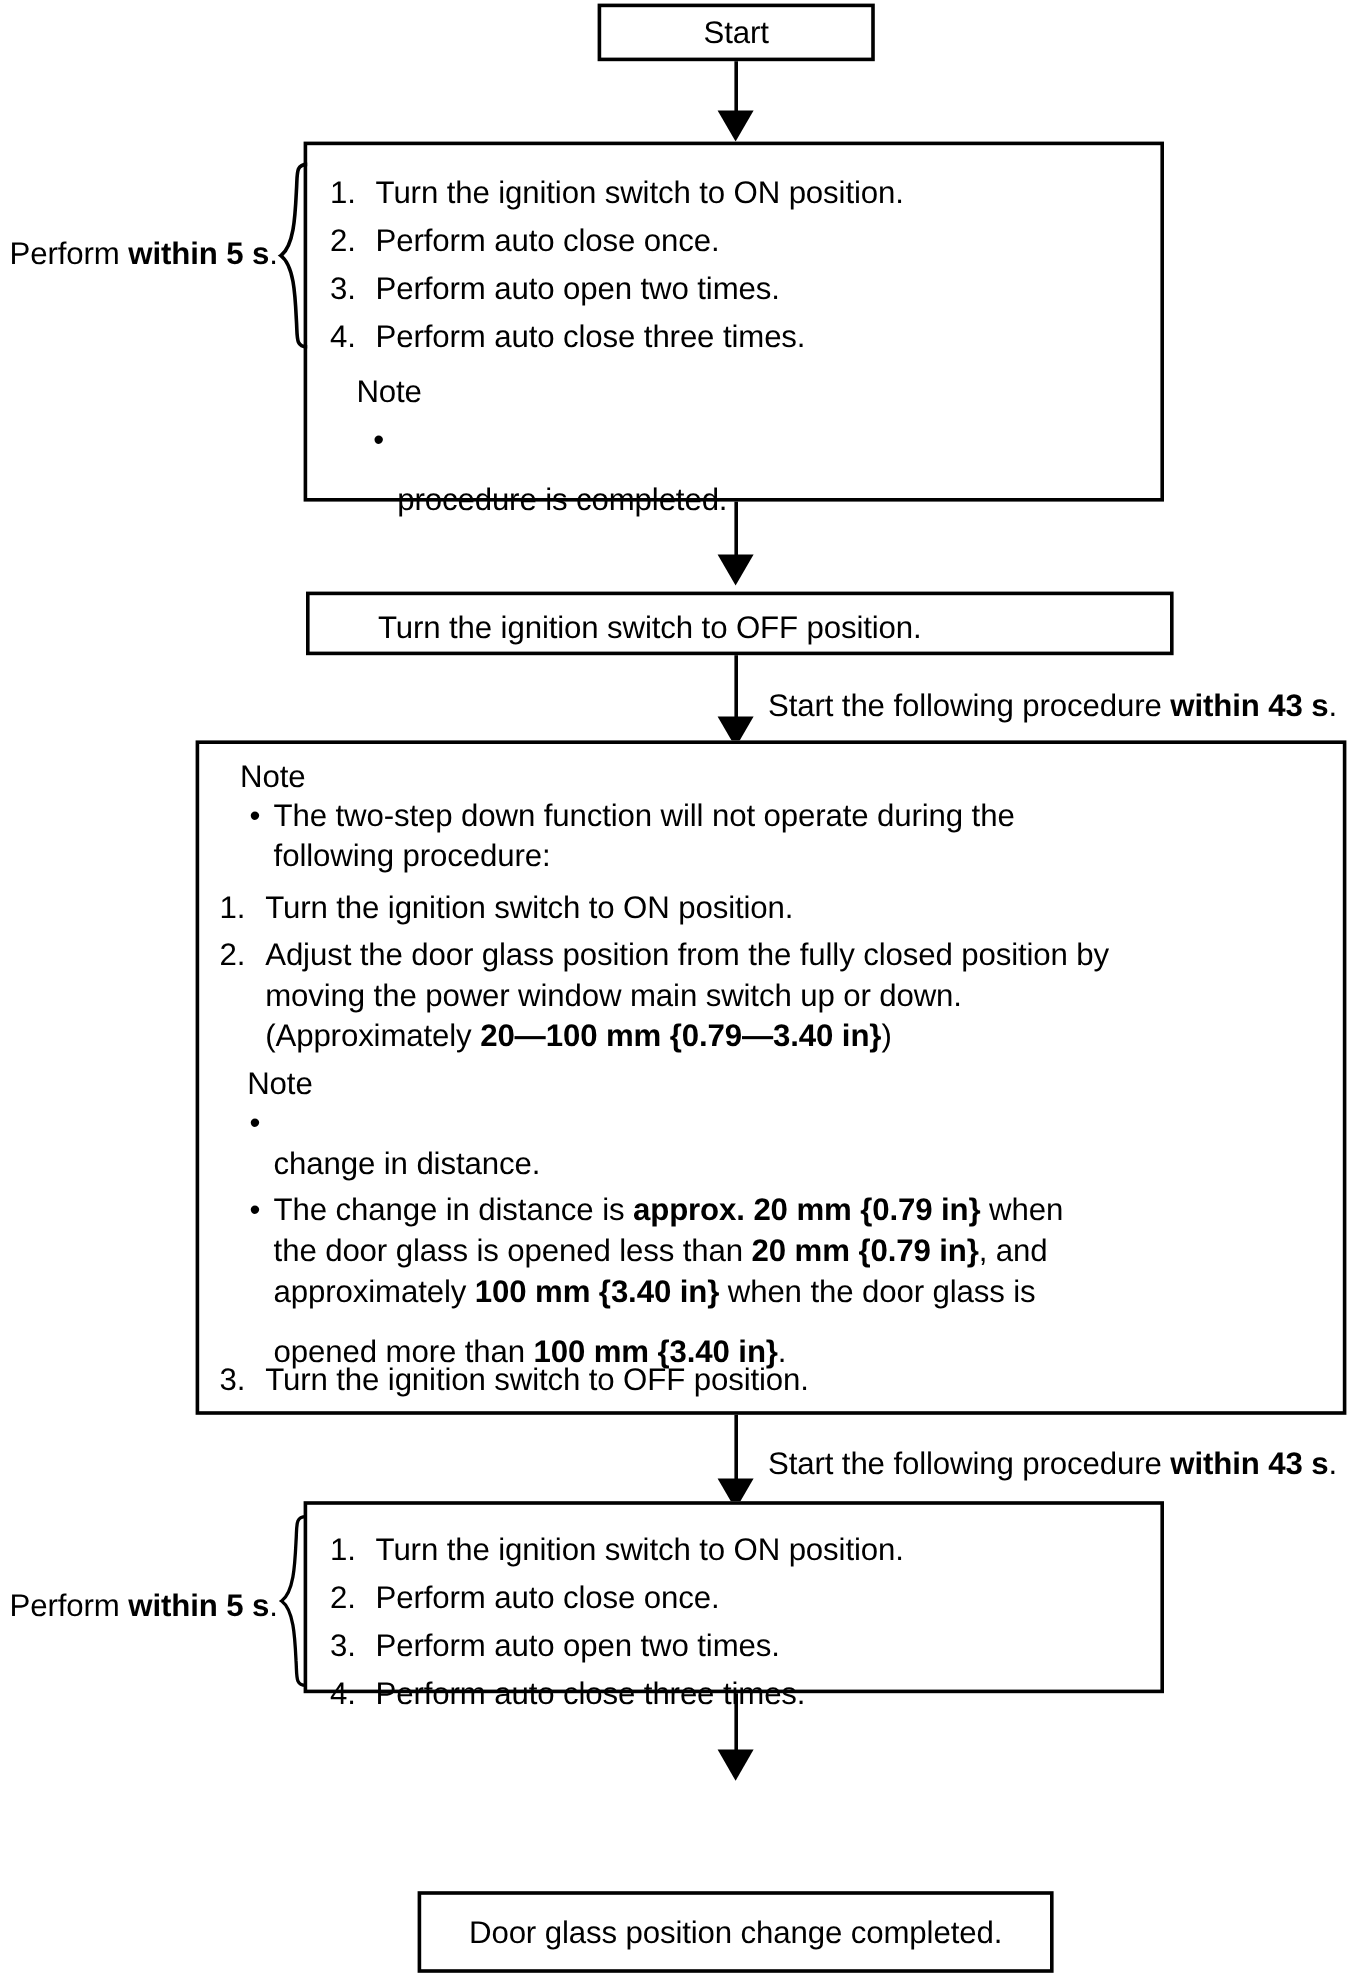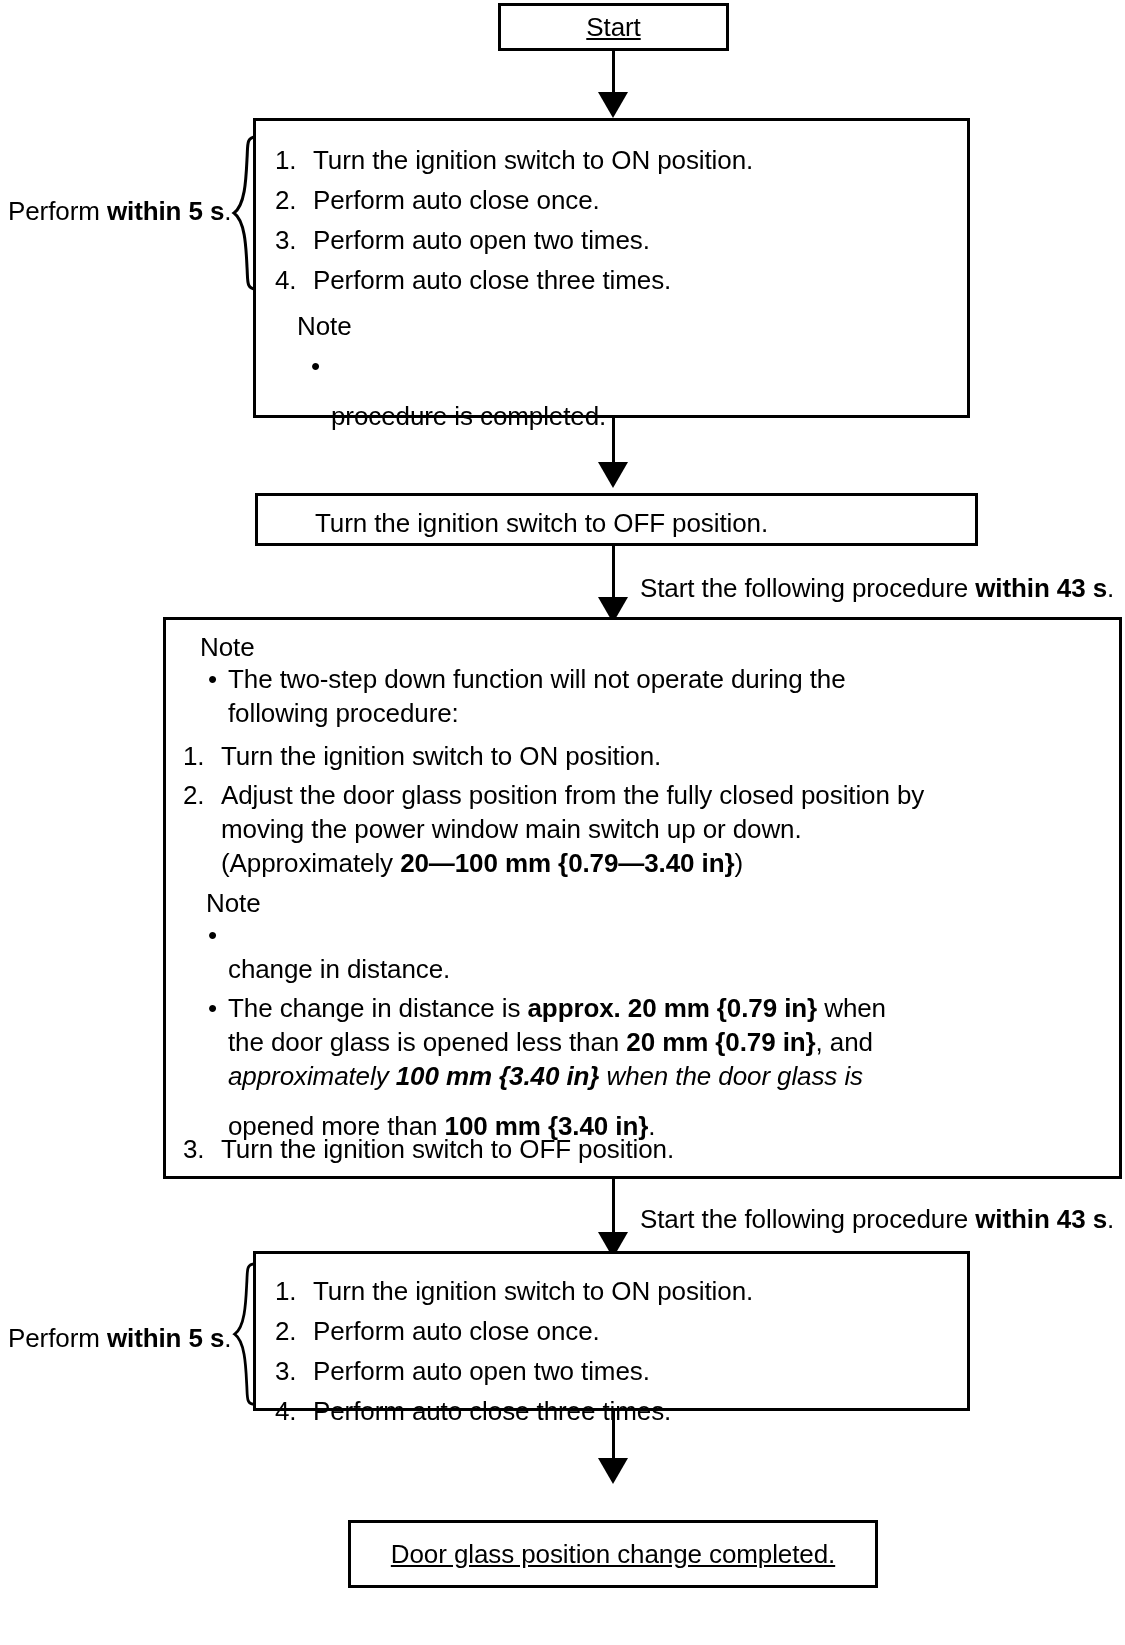--- a/index.html
+++ b/index.html
@@ -21,21 +21,20 @@
   .box {
     position: absolute;
     box-sizing: border-box;
     border: 3px solid #000000;
     background: #ffffff;
   }
   .box-center {
     display: flex;
     align-items: center;
     justify-content: center;
-    text-decoration: underline;
   }
   .label {
     position: absolute;
     white-space: nowrap;
   }
   .txt {
     font-size: 26px;
     line-height: 1.0;
     letter-spacing: -0.1px;
   }
@@ -192,21 +191,21 @@
       <br>
       <span style="display:inline-block; margin-top:8px;text-align:right;">change in distance.</span>
     </span>
   </div>
 
   <div class="bullet-row txt" style="left:208px; top:995px; width:880px;">
     <span class="bdot">•</span>
     <span class="btext">
       <span><span>The change in distance is </span><span class="bold">approx. 20 mm {0.79 in}</span><span> when</span></span><br>
       <span style="display:inline-block; margin-top:8px;"><span>the door glass is opened less than </span><span class="bold">20 mm {0.79 in}</span><span>, and</span></span><br>
-      <span style="display:inline-block; margin-top:8px;font-style:italic;"><span>approximately </span><span class="bold">100 mm {3.40 in}</span><span> when the door glass is</span></span><br>
+      <span style="display:inline-block; margin-top:8px;"><span>approximately </span><span class="bold">100 mm {3.40 in}</span><span> when the door glass is</span></span><br>
       <span style="display:inline-block; margin-top:24px;"><span>opened more than </span><span class="bold">100 mm {3.40 in}</span><span>.</span></span>
     </span>
   </div>
 
   <div class="bullet-row txt" style="left:183px; top:1136px; width:830px;">
     <span class="num">3.</span>
     <span class="itemtext">Turn the ignition switch to OFF position.</span>
   </div>
 
   <div class="vline" style="left:612px; top:1179px; height:66px;"></div>
@@ -239,17 +238,17 @@
     </li>
     <li>
       <span class="num">4.</span>
       <span class="itemtext">Perform auto close three times.</span>
     </li>
   </ul>
 
   <div class="vline" style="left:612px; top:1411px; height:60px;"></div>
   <div class="arrowhead" style="left:598px; top:1546px; top:1458px;"></div>
 
-  <div class="box box-center txt" style="left:348px; top:1520px; width:530px; height:68px;">
+  <div class="box box-center txt" style="left:348px; top:1576px; width:530px; height:68px;">
     <span>Door glass position change completed.</span>
   </div>
 
 </div>
 
 </body></html>

